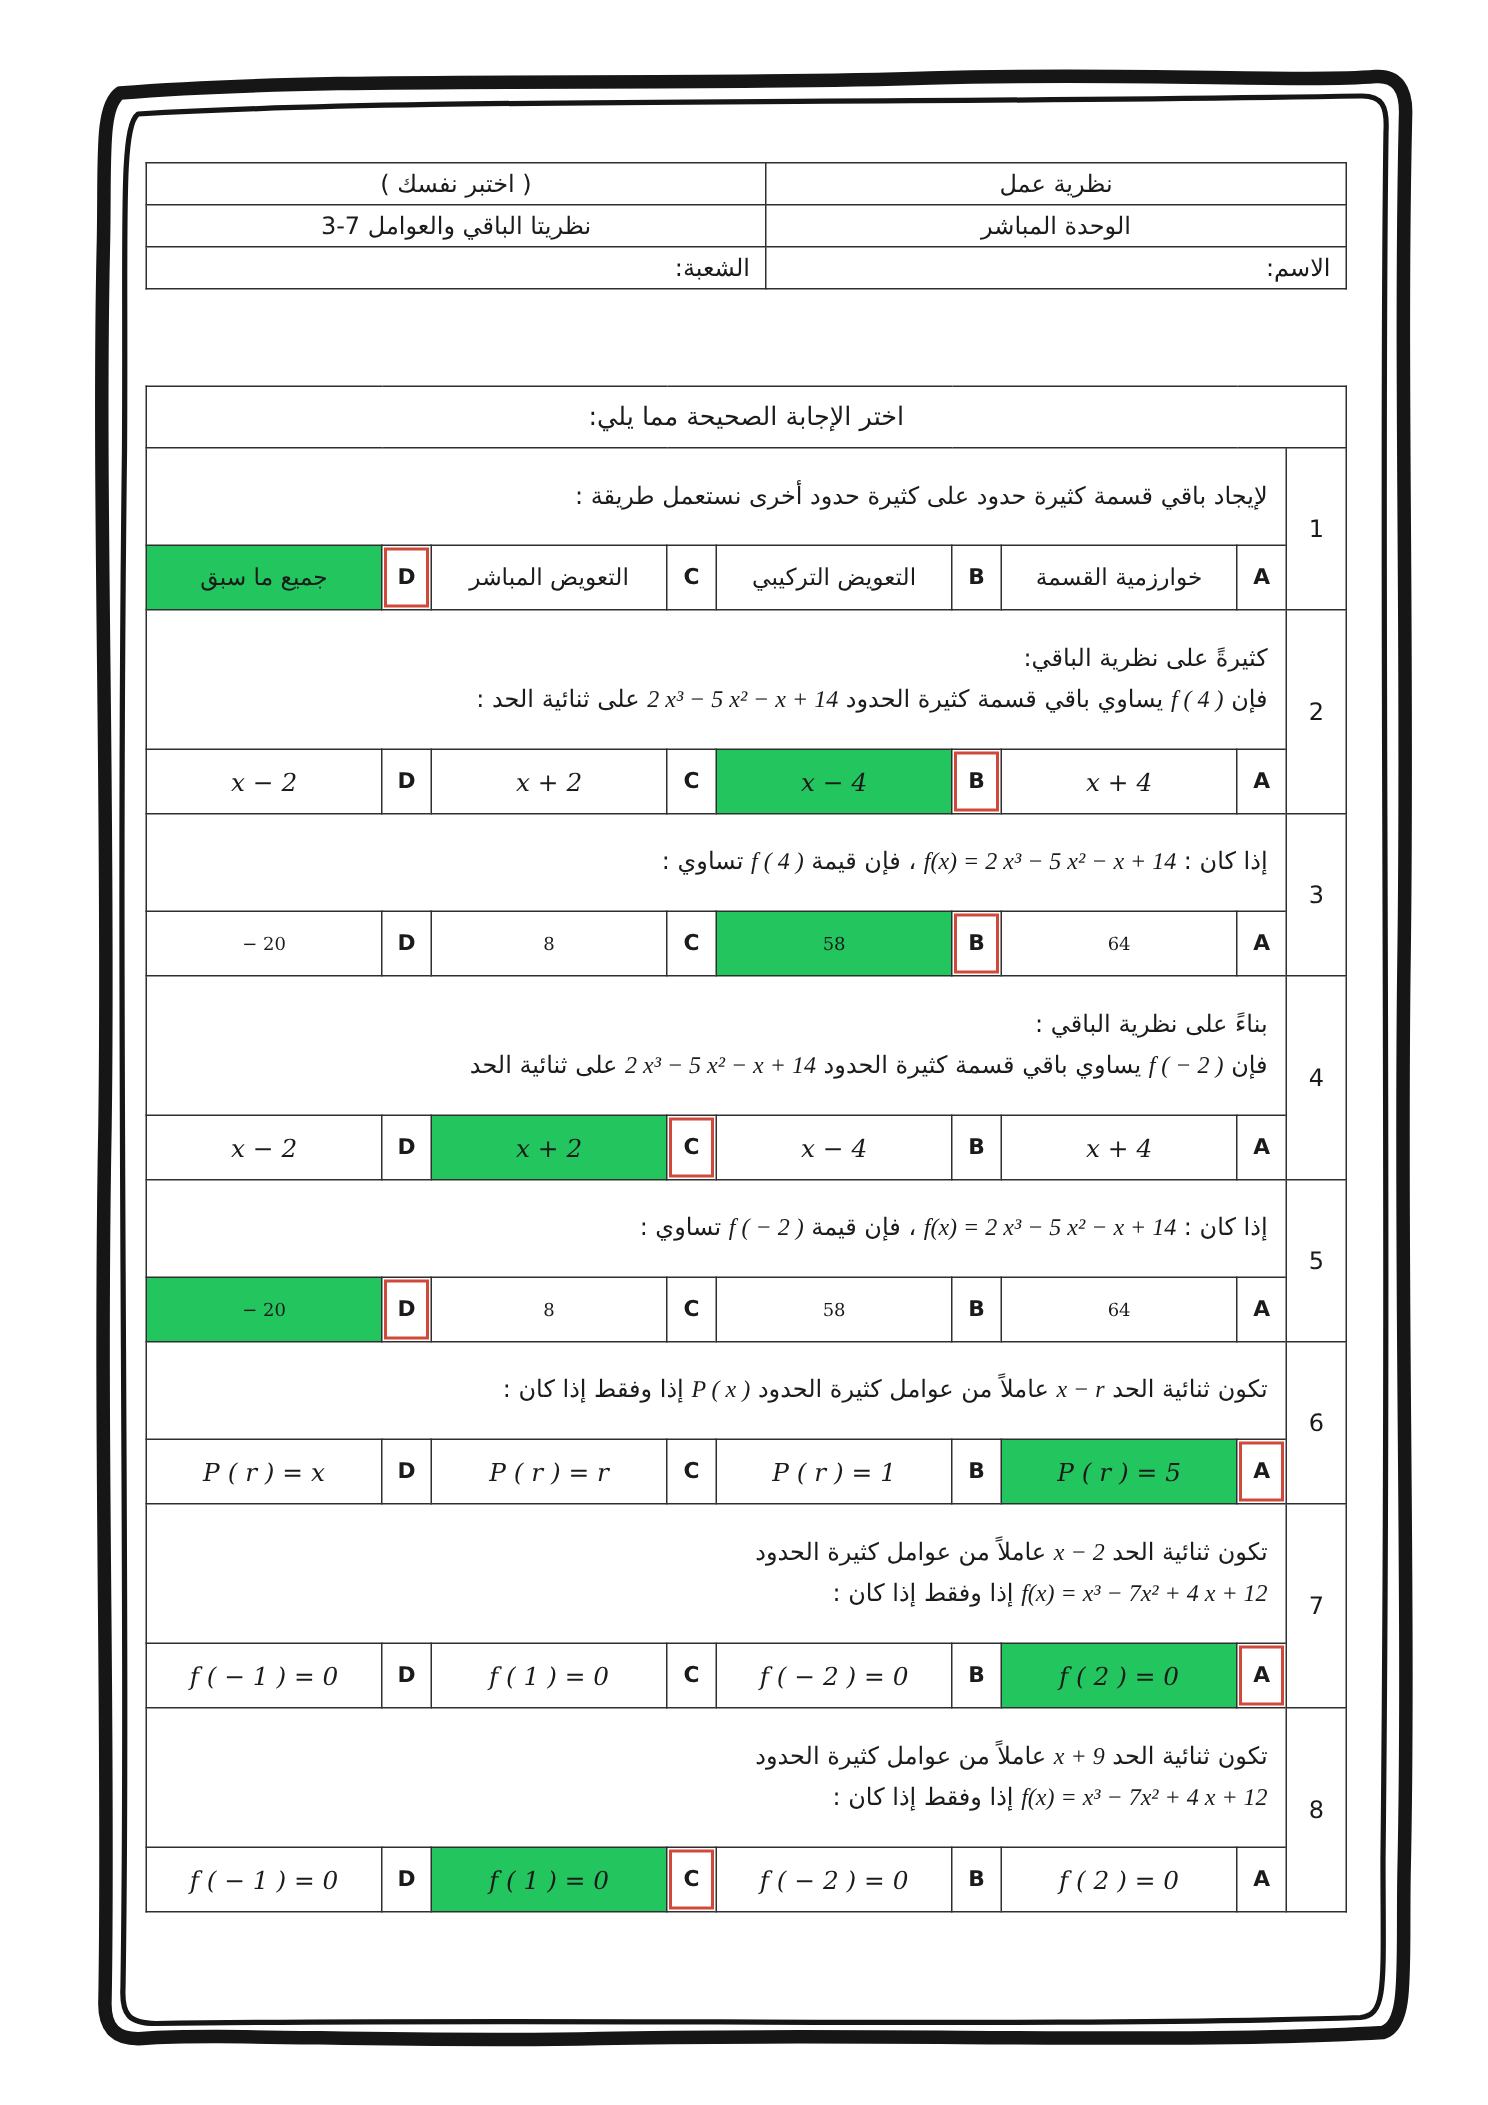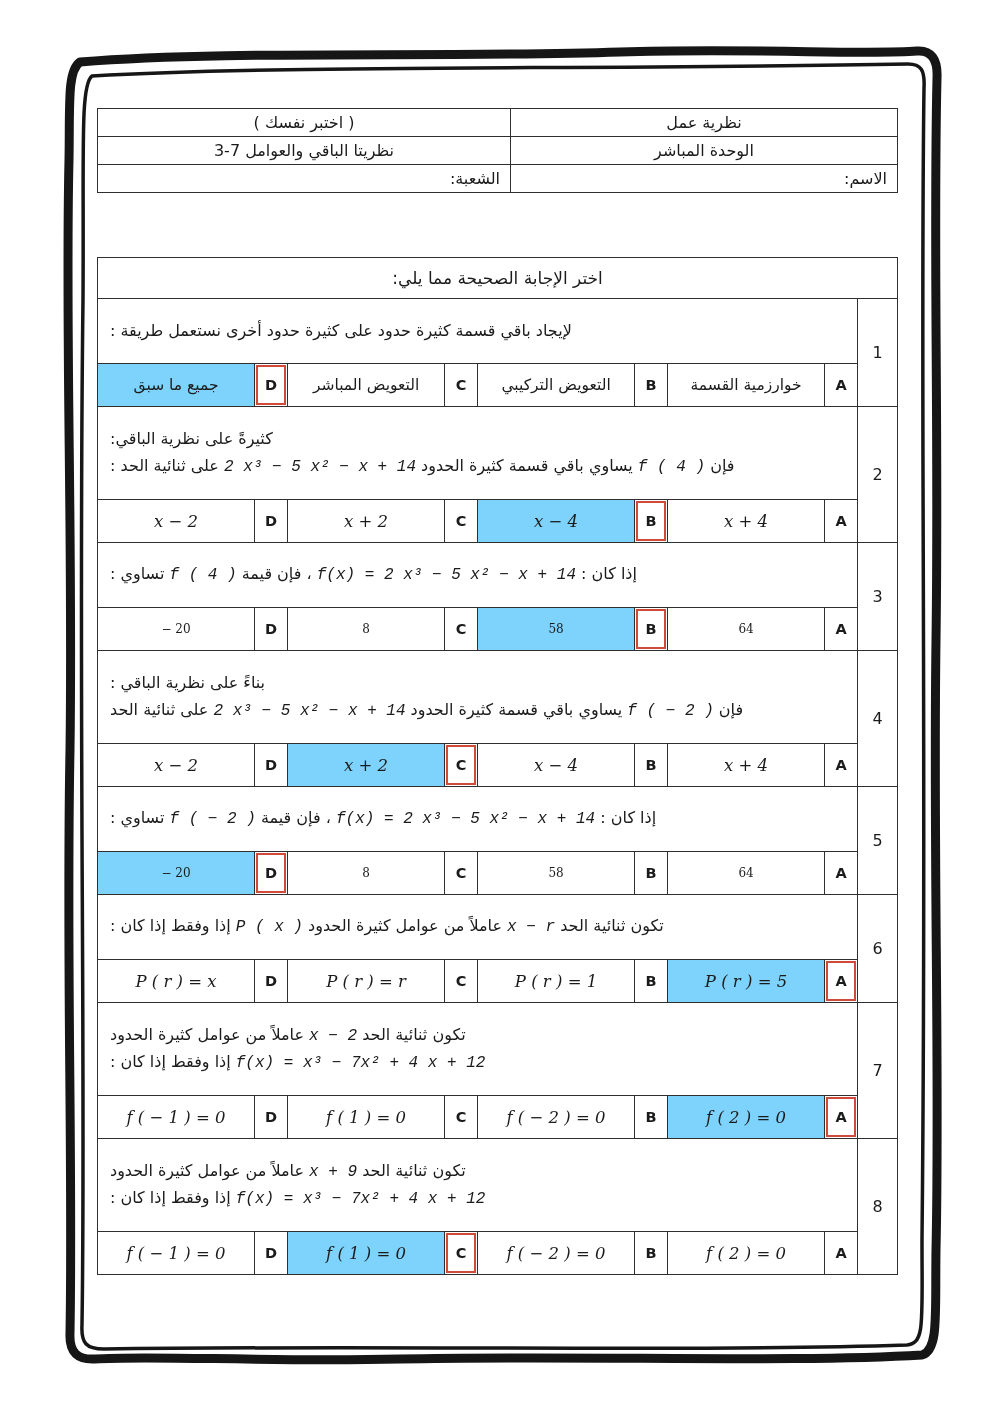--- a/index.html
+++ b/index.html
@@ -16,31 +16,31 @@
     border:1.4px solid #2f2f2f;height:27px;font-size:16px;
     text-align:center;padding:0 10px;overflow:hidden;white-space:nowrap;
   }
   .hc-right{text-align:right !important;}
 
   .quiz-table{position:absolute;top:237px;left:97px;width:800px;margin-top:20px;}
   .quiz-table td{border:1.4px solid #2f2f2f;position:relative;overflow:hidden;}
   .quiz-title{height:38px;text-align:center;font-size:17px;}
   .qnum{text-align:center;font-size:16px;}
   .qtext{padding:4px 12px;font-size:16px;}
-  .qtext .qline{direction:rtl;text-align:left;line-height:1.65;}
+  .qtext .qline{direction:rtl;text-align:right;line-height:1.65;}
   .sm{height:56px;}
   .lg{height:84px;}
-  .m{direction:ltr;unicode-bidi:isolate;font-family:Liberation Mono, monospace;font-style:italic;font-size:16px;}
+  .m{direction:ltr;unicode-bidi:isolate;font-family:Liberation Serif, serif;font-style:italic;font-size:16px;}
   .letter{text-align:center;font-weight:bold;font-size:14.5px;}
   .ans-row td{height:40px;}
   .opt{text-align:center;font-size:15.5px;}
   .ar-opt{direction:rtl;}
   .m-opt{direction:ltr;font-family:"DejaVu Serif",serif;font-style:italic;font-size:16.5px;}
   .num-opt{direction:ltr;font-family:"DejaVu Serif",serif;font-size:12px;}
-  .sel-opt{background:#7dd3fc;}
+  .sel-opt{background:#22c55e;}
   .sel-letter::after{
     content:"";position:absolute;inset:1px;border:2.5px solid #cf4a3a;pointer-events:none;
   }
 </style>
 </head>
 <body>
 
 <div class="page">
 
   <svg class="frame" width="992" height="1403" viewBox="0 0 992 1403" aria-hidden="true">

